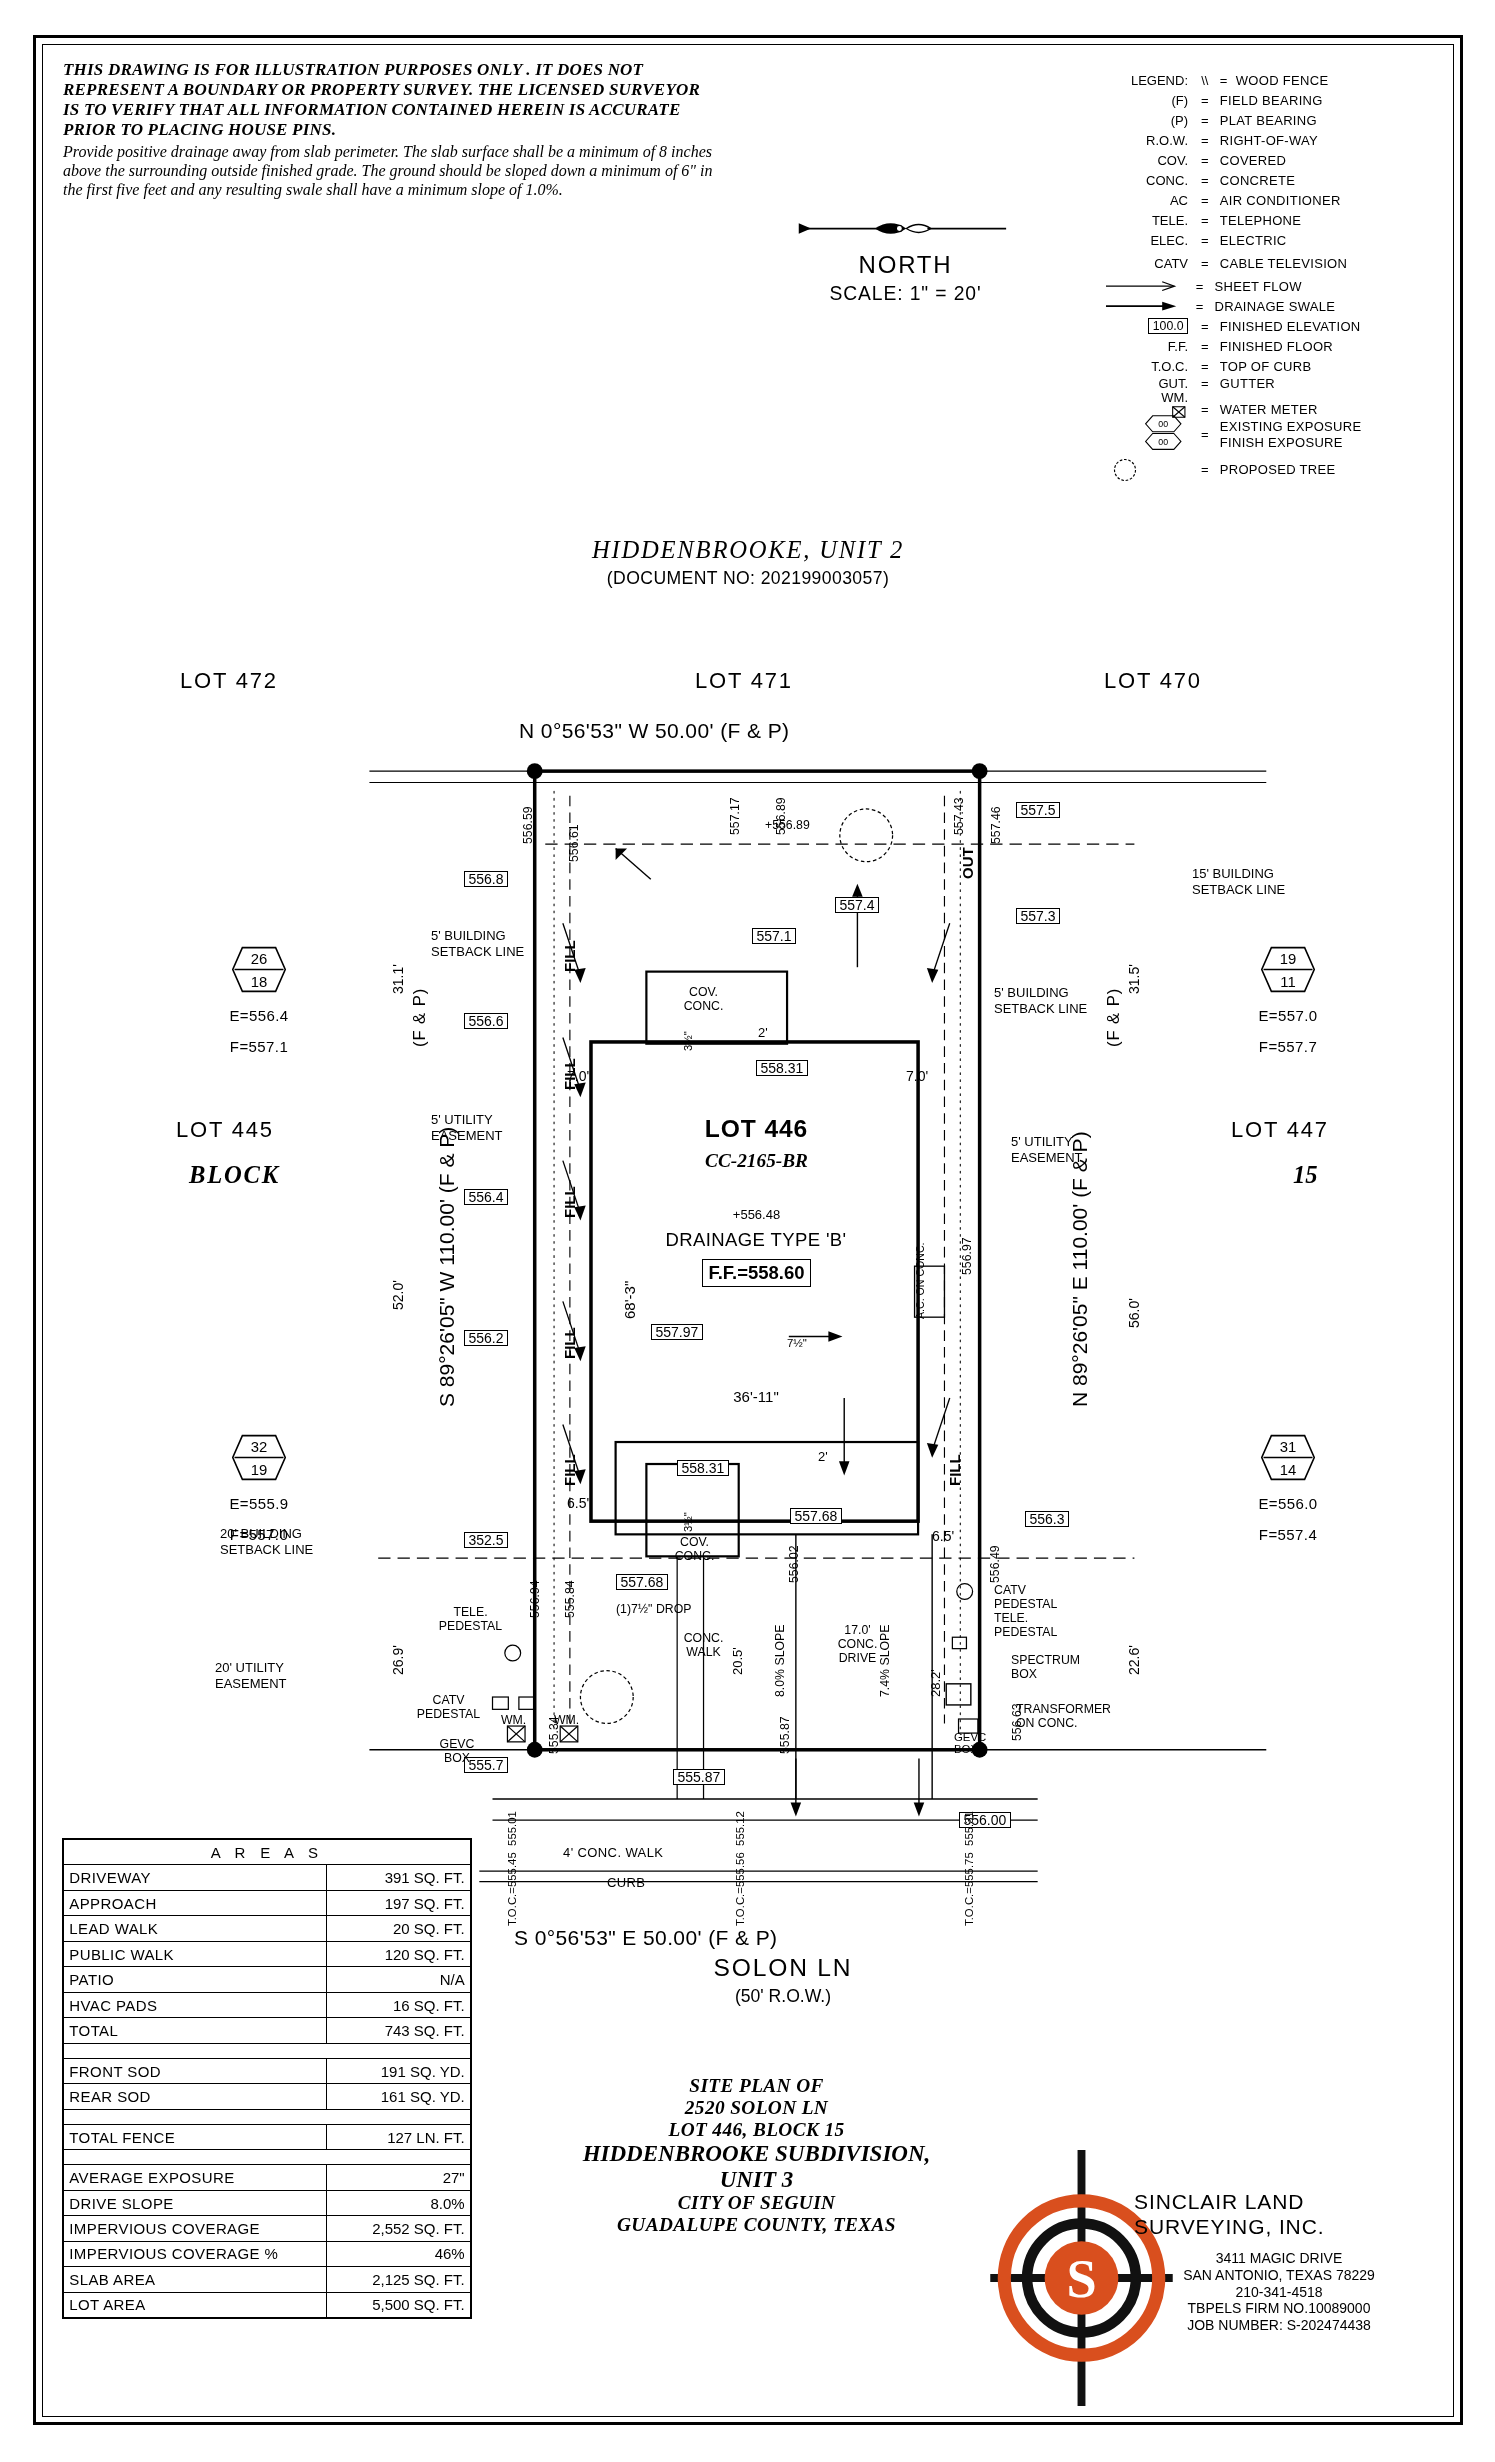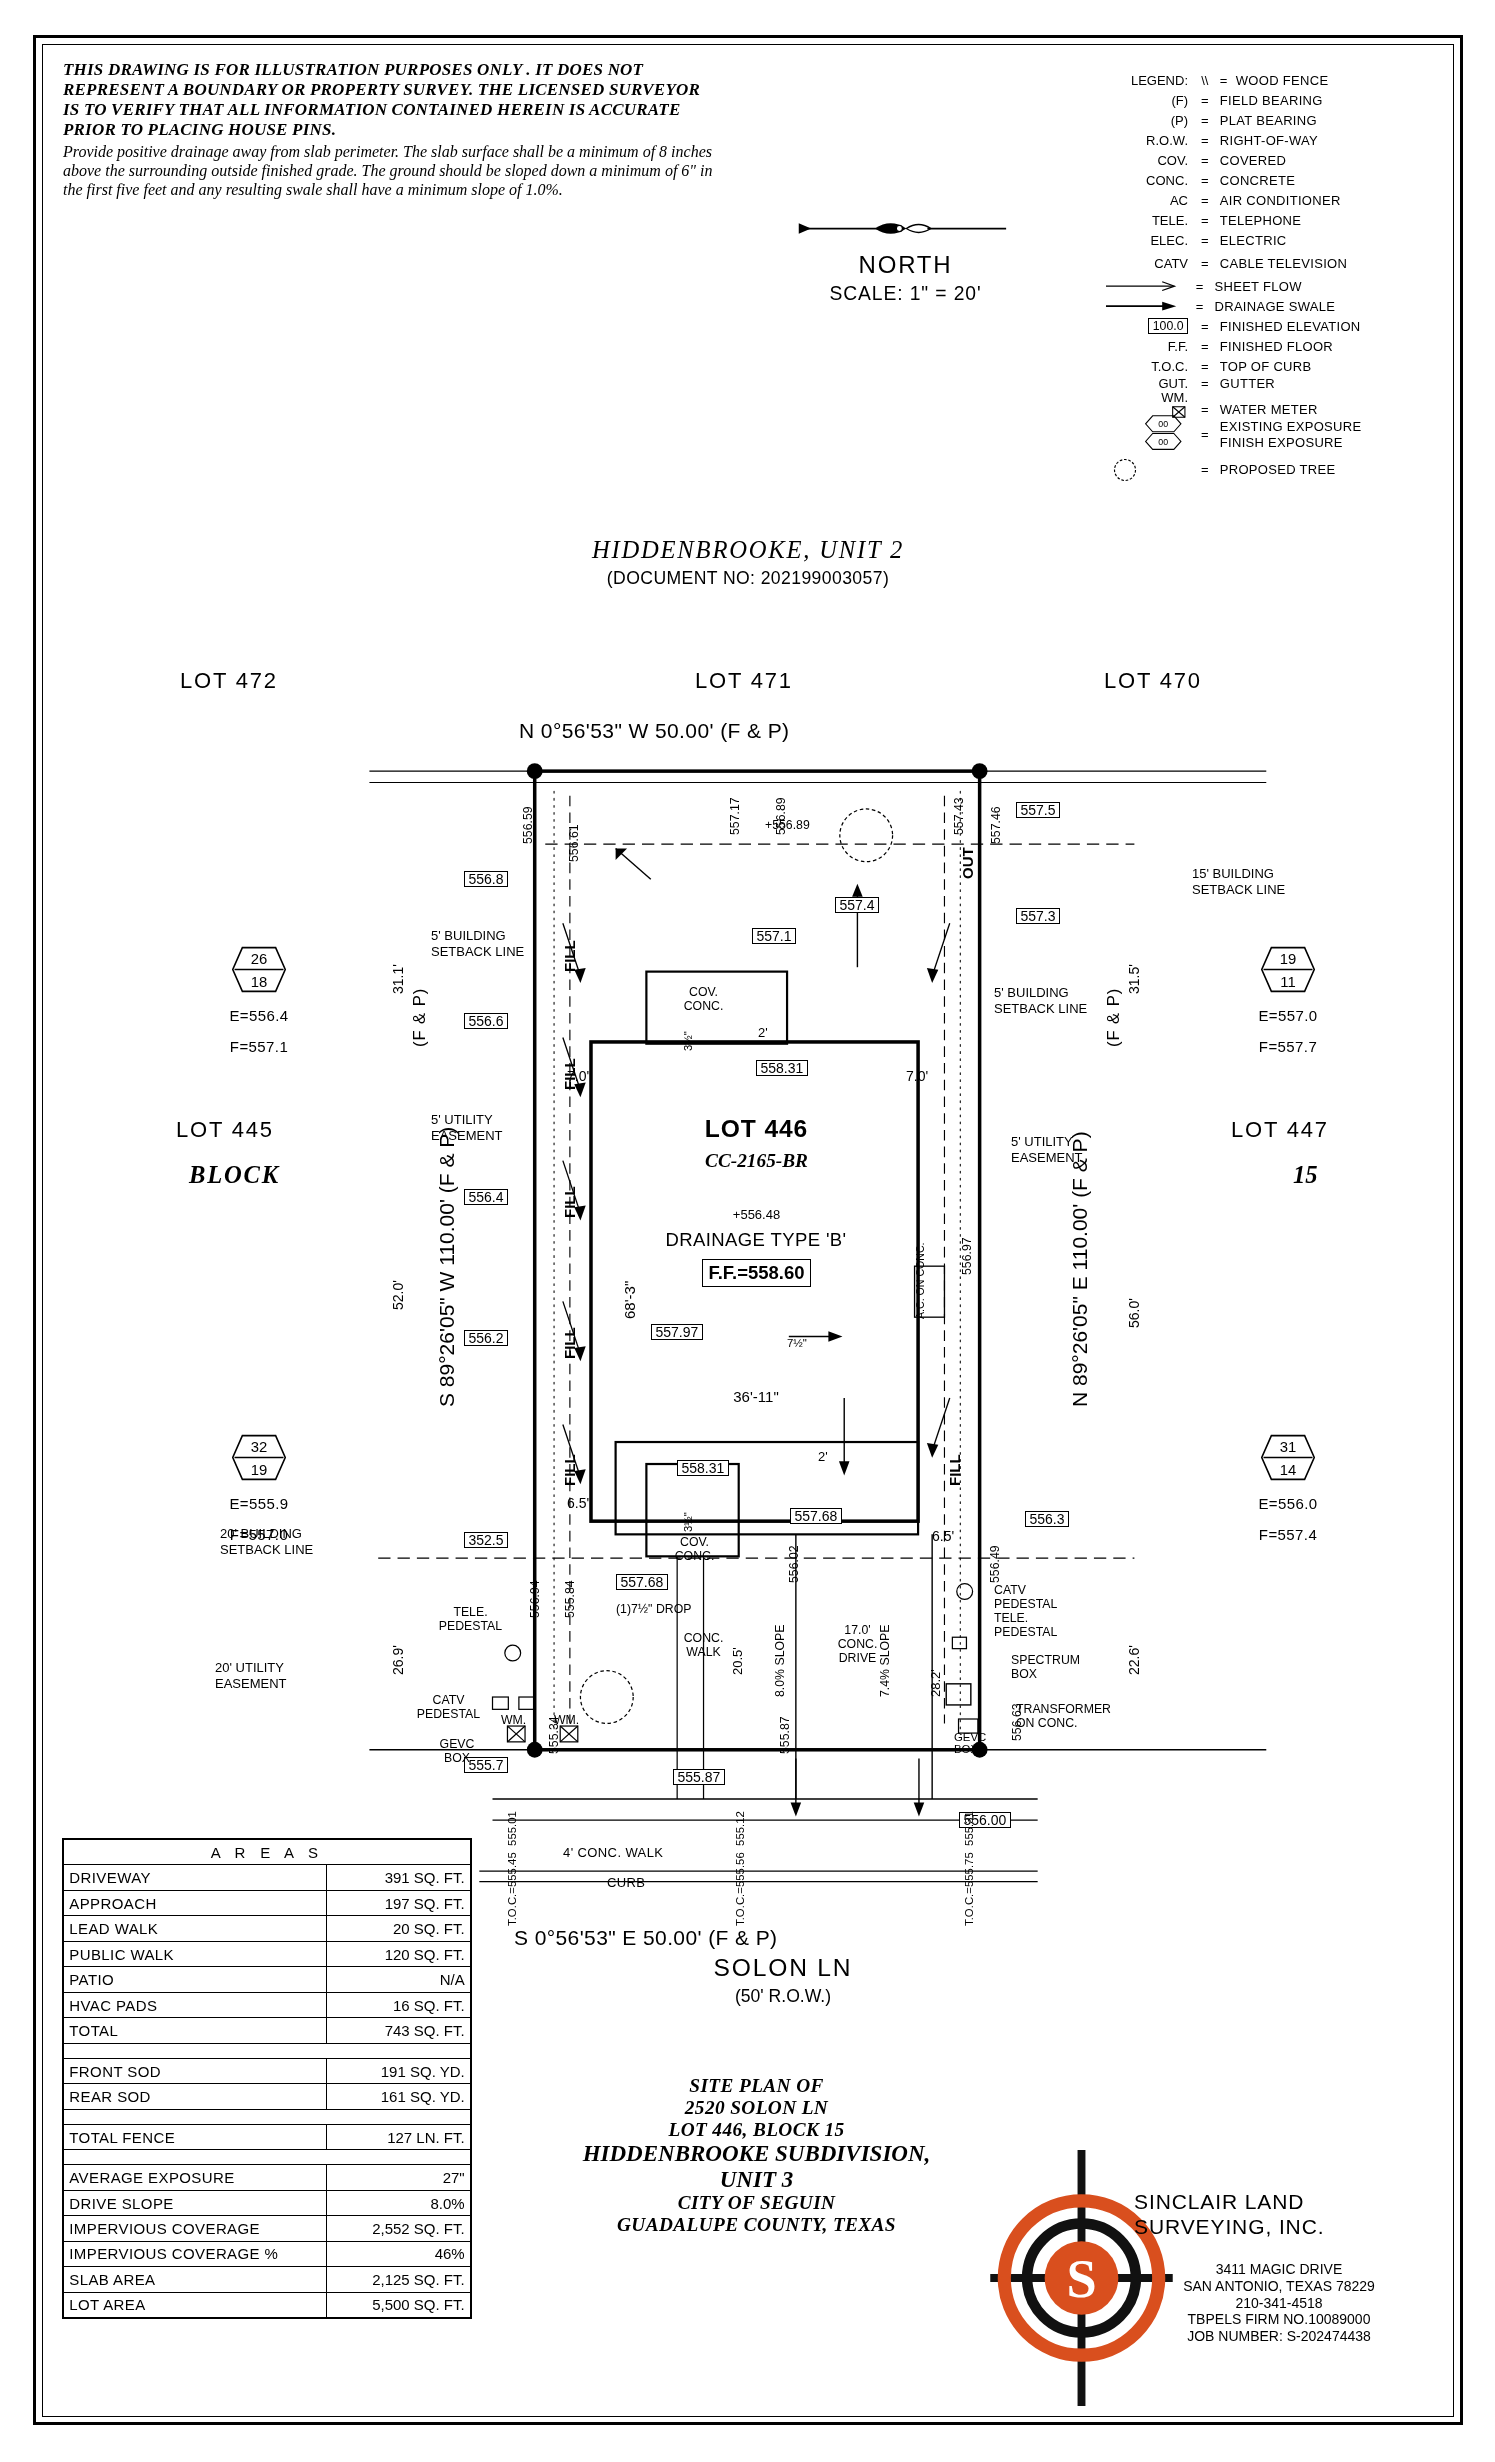--- a/index.html
+++ b/index.html
@@ -40,21 +40,21 @@
   
   .titleblock{left:528px;top:2075px;width:457px;text-align:center;font-family:"Liberation Serif",serif;font-weight:bold;font-style:italic;}
   .titleblock .l{font-size:19.3px;line-height:22px;letter-spacing:0.4px;}
   .titleblock .big{font-size:23px;line-height:25.5px;}
   .tbfields{left:567px;top:2251px;font-family:"Liberation Serif",serif;font-weight:bold;font-size:16.7px;line-height:23px;}
   .tbfields .u{display:inline-block;border-bottom:1.3px solid #000;min-width:88px;text-align:center;}
 
   
   .company{left:1134px;top:2190px;width:290px;font-family:"Liberation Sans",sans-serif;}
   .company .cname{font-size:21px;letter-spacing:0.9px;line-height:24.6px;}
-  .company .caddr{font-size:14px;line-height:16.7px;margin-top:22px;text-align:center;}
+  .company .caddr{font-size:14px;line-height:16.7px;margin-top:11px;text-align:center;}
 
   
   .rot90{transform:rotate(-90deg);transform-origin:0 0;white-space:nowrap;}
   .hexwrap{position:absolute;text-align:center;font-size:15px;}
   .hexwrap .ef{font-size:15px;letter-spacing:0.4px;margin-top:13px;line-height:17.6px;}
 
   .lotlabel{font-size:22px;letter-spacing:1.8px;}
   svg{display:block;}
 </style>
 </head>

